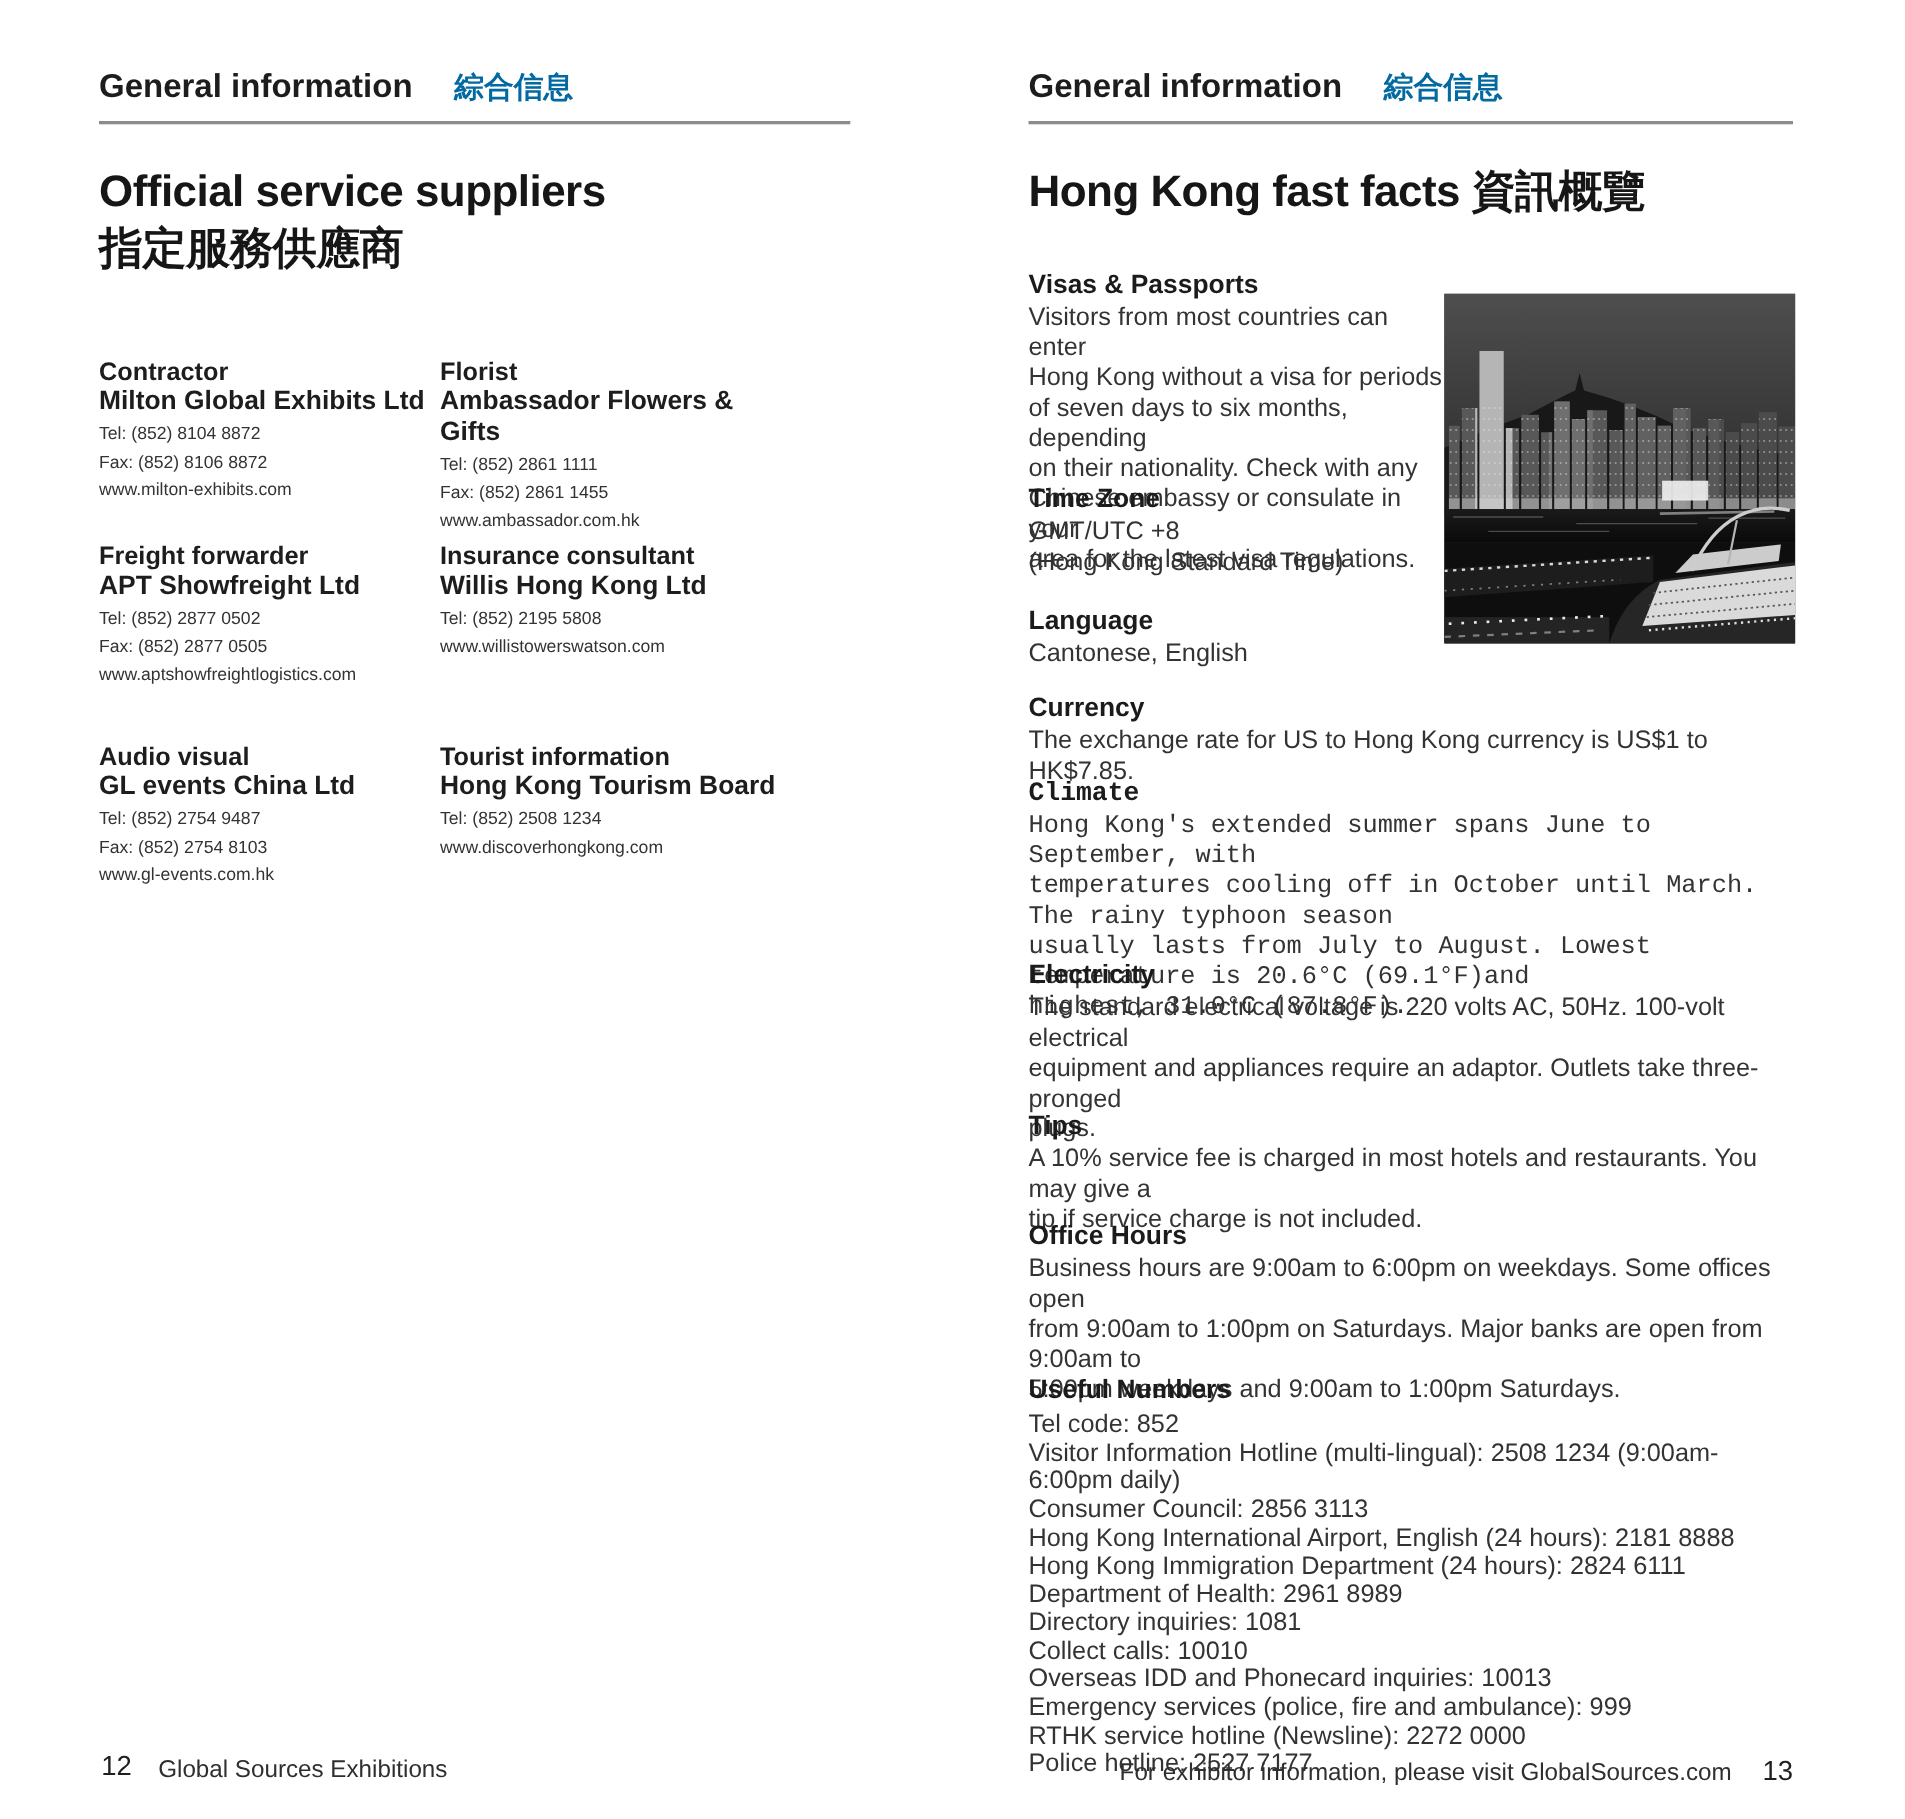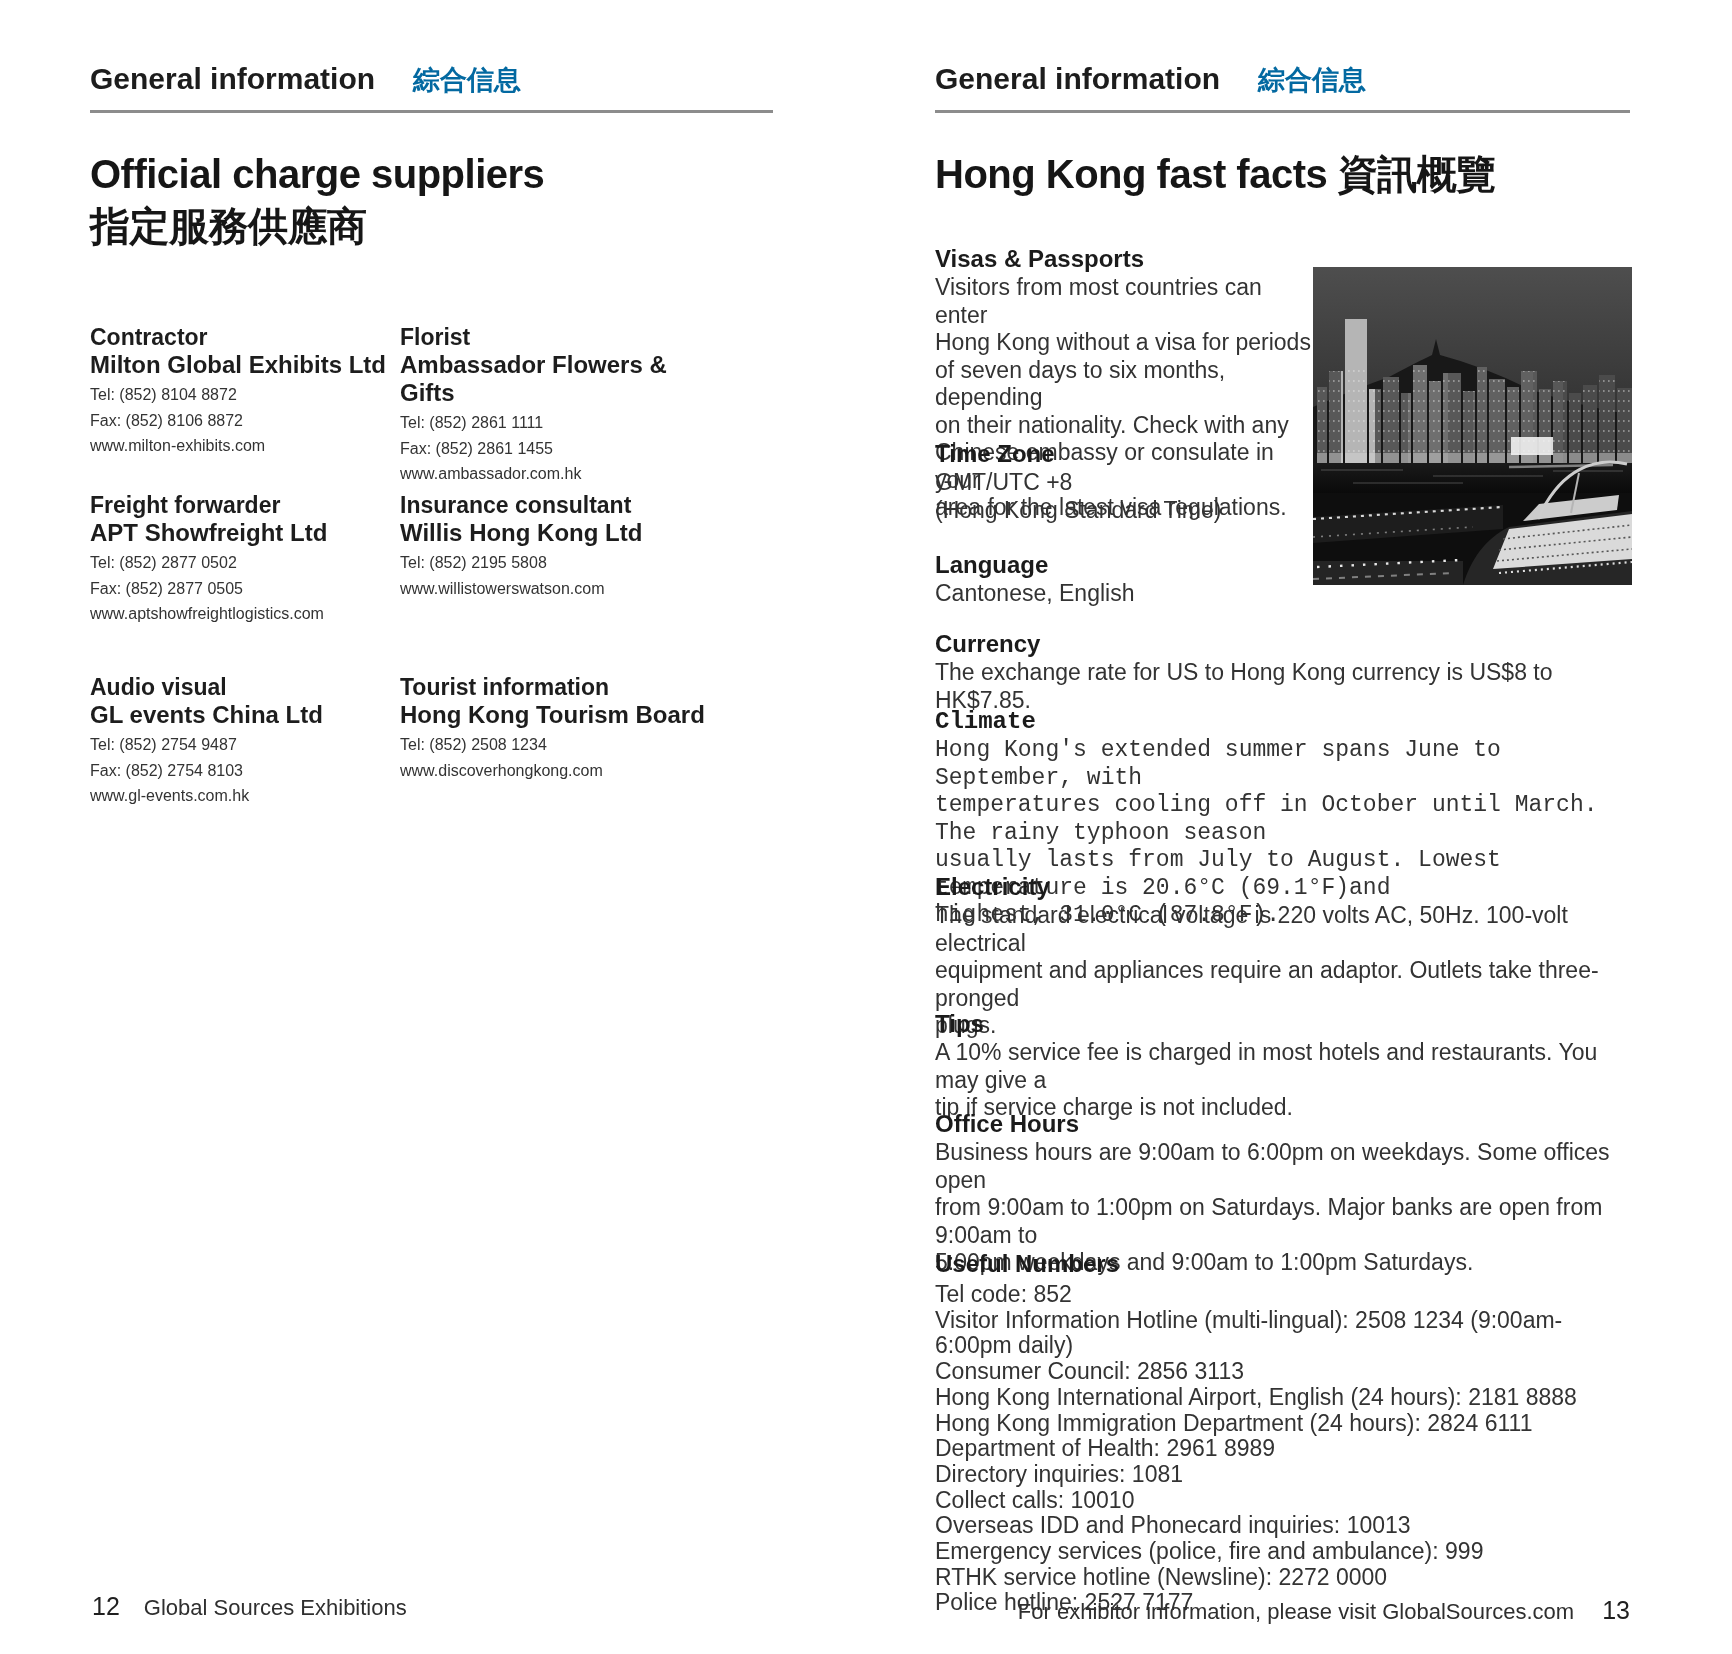--- a/index.html
+++ b/index.html
@@ -39,21 +39,21 @@
 <body>
 
 <div class="doc">
 
   <div class="abs hd" style="left:90px;top:62px;">
     <span>General information</span><span class="zh">綜合信息</span>
   </div>
   <div class="abs rule" style="left:90px;top:110px;width:683px;"></div>
 
   <div class="abs title" style="left:90px;top:148px;">
-    <div>Official charge suppliers</div>
+    <div>Official service suppliers</div>
     <div>指定服務供應商</div>
   </div>
 
   <div class="abs grp" style="left:90px;top:324px;">
     <div class="role">Contractor</div>
     <div class="nm">Milton Global Exhibits Ltd</div>
     <div class="ln">Tel: (852) 8104 8872</div>
     <div class="ln">Fax: (852) 8106 8872</div>
     <div class="ln">www.milton-exhibits.com</div>
   </div>
@@ -207,21 +207,21 @@
 (Hong Kong Standard Time)</div>
   </div>
 
   <div class="abs sec narrow" style="left:935px;top:551px;">
     <div class="sh">Language</div>
     <div class="bd">Cantonese, English</div>
   </div>
 
   <div class="abs sec" style="left:935px;top:630px;">
     <div class="sh">Currency</div>
-    <div class="bd">The exchange rate for US to Hong Kong currency is US$8 to HK$7.85.</div>
+    <div class="bd">The exchange rate for US to Hong Kong currency is US$1 to HK$7.85.</div>
   </div>
 
   <div class="abs sec" style="left:935px;top:708px;font-family:Liberation Mono, monospace;">
     <div class="sh">Climate</div>
     <div class="bd">Hong Kong's extended summer spans June to September, with
 temperatures cooling off in October until March. The rainy typhoon season
 usually lasts from July to August. Lowest temperature is 20.6°C (69.1°F)and
 highest, 31.0°C (87.8°F).</div>
   </div>
 

